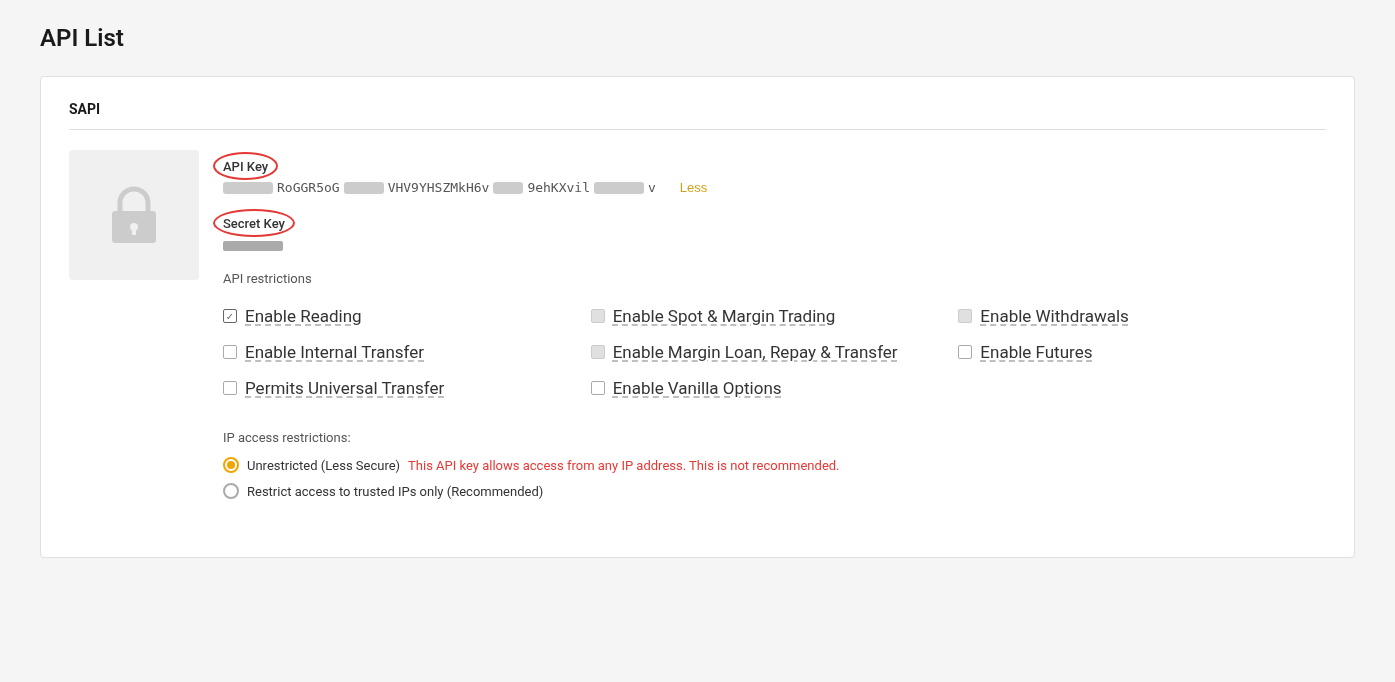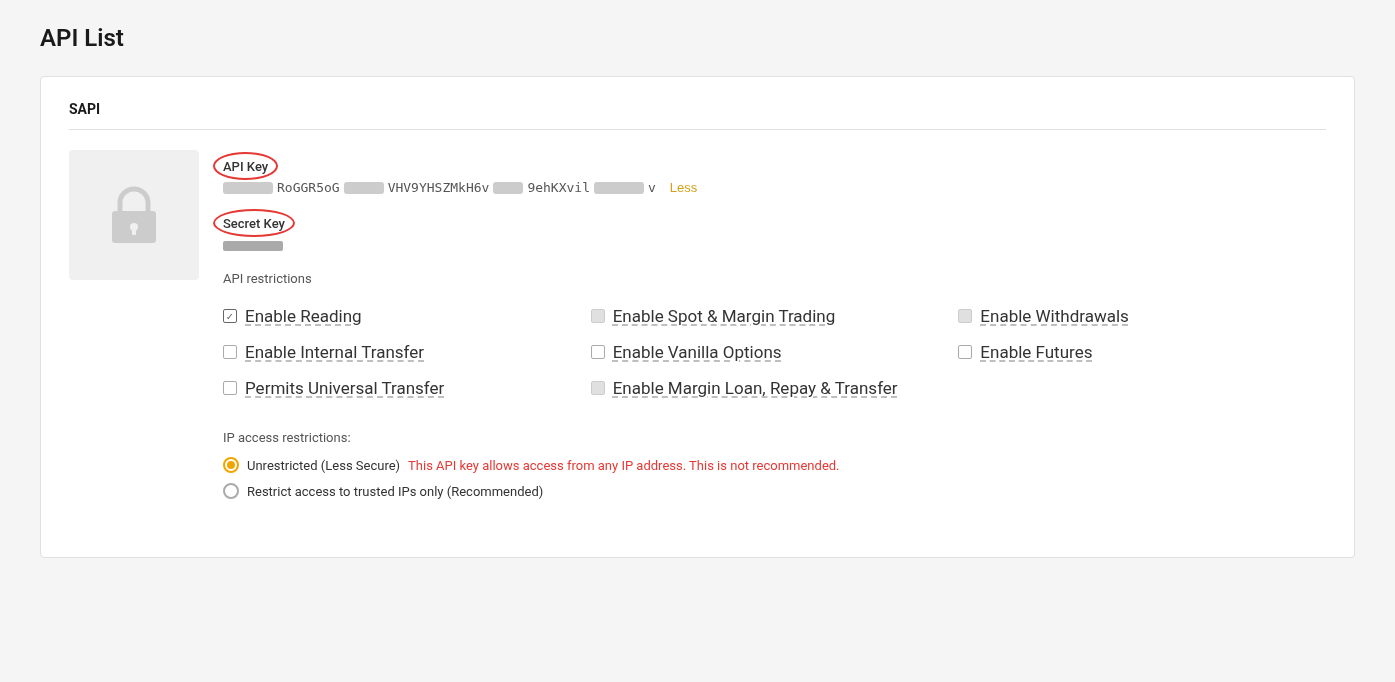--- a/index.html
+++ b/index.html
@@ -76,21 +76,21 @@
       left: -10px;
       right: -10px;
       bottom: -6px;
       border: 2px solid #e53935;
       border-radius: 50% / 50%;
       pointer-events: none;
     }
     .key-value-row {
       display: flex;
       align-items: flex-end;
-      gap: 14px;
+      gap: 24px;
     }
     .blurred {
       display: inline-block;
       background: #ccc;
       border-radius: 3px;
       height: 12px;
       vertical-align: middle;
     }
     .copy-btn {
       color: #d4a017;
@@ -299,27 +299,27 @@
             </div>
 
             <div>
 
               <div class="restriction-item">
                 <div class="checkbox disabled"></div>
                 <span class="restriction-label">Enable Spot &amp; Margin Trading</span>
               </div>
 
               <div class="restriction-item">
+                <div class="checkbox disabled"></div>
+                <span class="restriction-label">Enable Margin Loan, Repay &amp; Transfer</span>
+              </div>
+
+              <div class="restriction-item">
                 <div class="checkbox"></div>
                 <span class="restriction-label">Enable Vanilla Options</span>
-              </div>
-
-              <div class="restriction-item">
-                <div class="checkbox disabled"></div>
-                <span class="restriction-label">Enable Margin Loan, Repay &amp; Transfer</span>
               </div>
             </div>
 
             <div>
 
               <div class="restriction-item">
                 <div class="checkbox disabled"></div>
                 <span class="restriction-label">Enable Withdrawals</span>
               </div>
 

